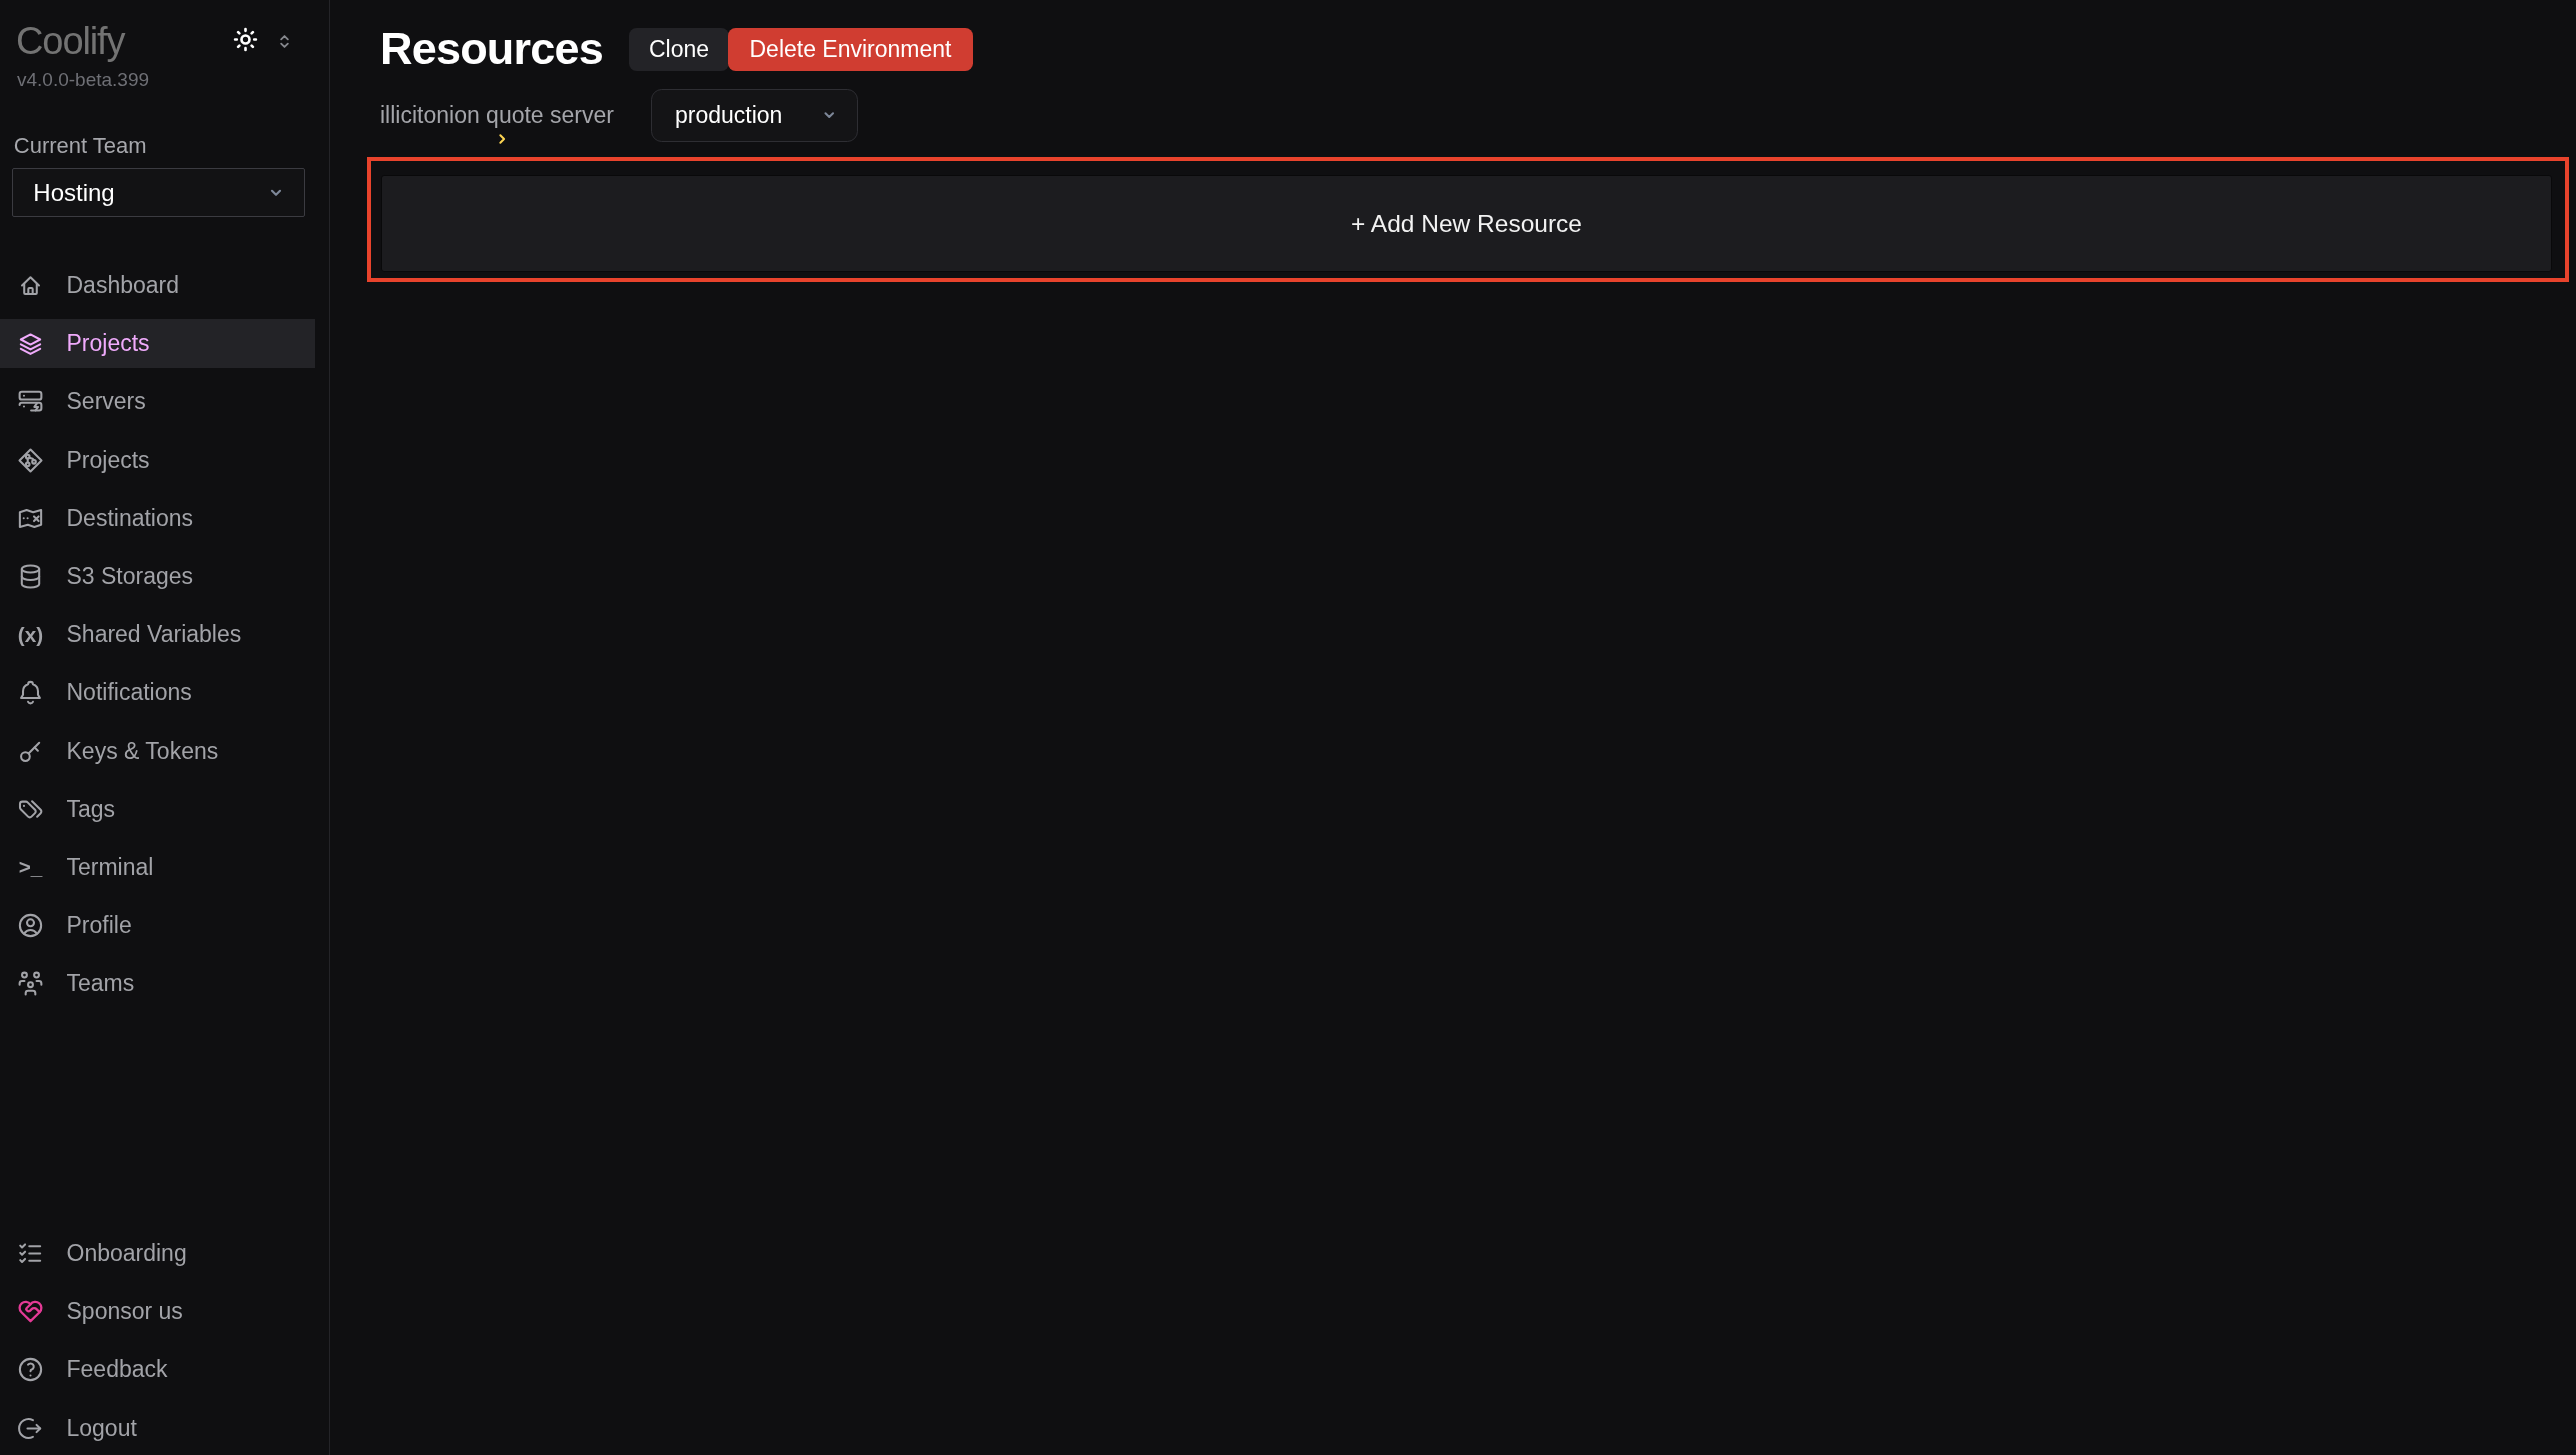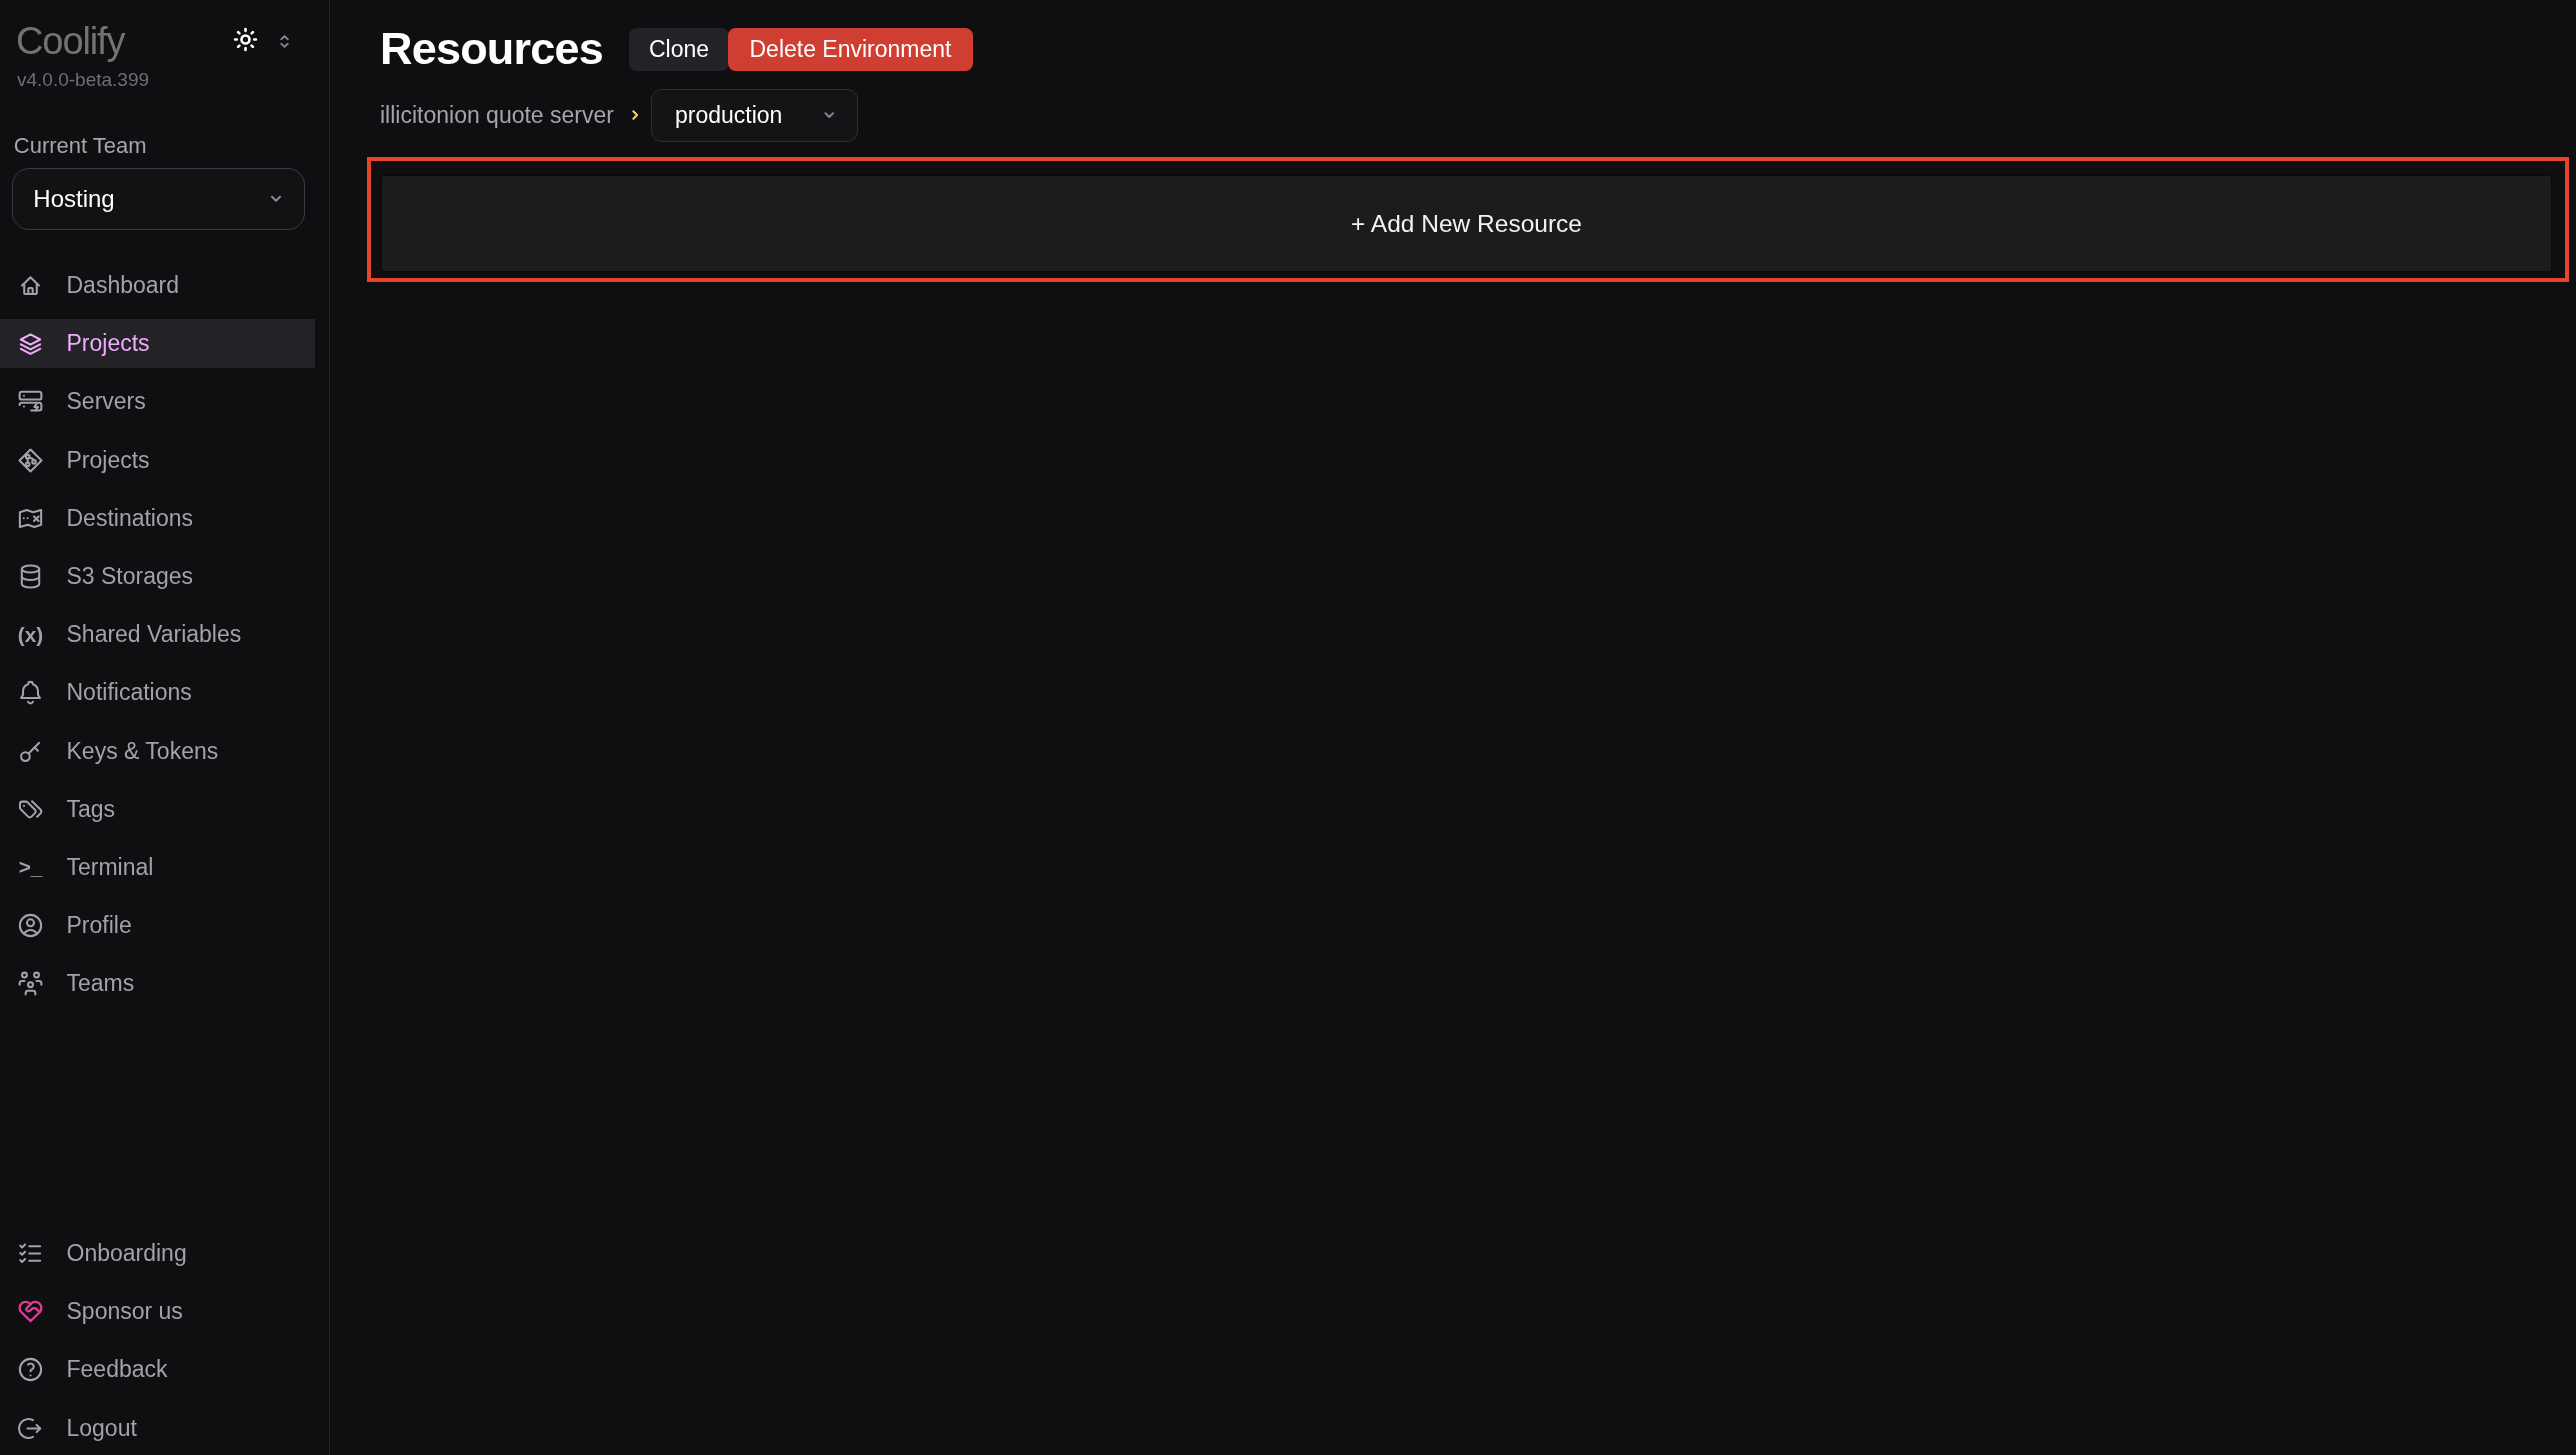--- a/index.html
+++ b/index.html
@@ -25,22 +25,22 @@
   .selector-btn { left:273px; top:30px; color:#85878d; }
   .version {
     position:absolute; left:17px; top:69px;
     font-size:19px; color:#6e6f75;
   }
   .team-label {
     position:absolute; left:13.8px; top:133px;
     font-size:22px; color:#a6a7ac;
   }
   .team-select {
-    position:absolute; left:12.3px; top:168px; width:293px; height:62px;
-    background:#121214; border:1.5px solid #3b3b41; border-radius:17px;
+    position:absolute; left:12.3px; top:168px; width:293px; height:49px;
+    background:#121214; border:1.5px solid #3b3b41; border-radius:2px;
     display:flex; align-items:center; justify-content:space-between;
     padding:0 15.3px 0 20px; font-size:24px; color:#fff; cursor:pointer;
   }
   .nav { position:absolute; left:0; right:0; top:261px; }
   .nav-bottom { position:absolute; left:0; right:0; top:1229px; }
   .nav-item {
     height:49px; margin:0 13.8px 9.2px 0; padding-left:16px;
     display:flex; align-items:center; gap:21.5px;
     color:#a2a3a8; font-size:23px; cursor:pointer;
   }
@@ -59,21 +59,21 @@
     font-size:45px; font-weight:700; letter-spacing:-0.8px; color:#fff;
   }
   .btn {
     position:absolute; height:43px; border:none; border-radius:7.7px;
     display:flex; align-items:center; font-size:23px; color:#fff; cursor:pointer;
   }
   .btn-clone { left:297px; top:27.6px; padding:0 20px; background:#232327; }
   .btn-delete { left:396px; top:27.6px; padding:0 21.5px; background:#d03d31; }
   .breadcrumb {
     position:absolute; left:48px; top:102px; height:26px;
-    display:flex; align-items:center; font-size:23px; color:#a4a5aa;
+    display:flex; align-items:center; font-size:23px; color:#a4a5aa;flex-direction:column;
   }
   .crumb-chevron { margin-left:10.7px; color:#fcd452; line-height:0; }
   .env-select {
     position:absolute; left:319px; top:89px; width:207px; height:53px;
     background:#141416; border:1.5px solid #2e2e33; border-radius:10.7px;
     display:flex; align-items:center; justify-content:space-between;
     padding:0 15.3px 0 23px; font-size:23px; color:#fff; cursor:pointer;gap:9px;
   }
   .chev { color:#7d8798; line-height:0; }
 

